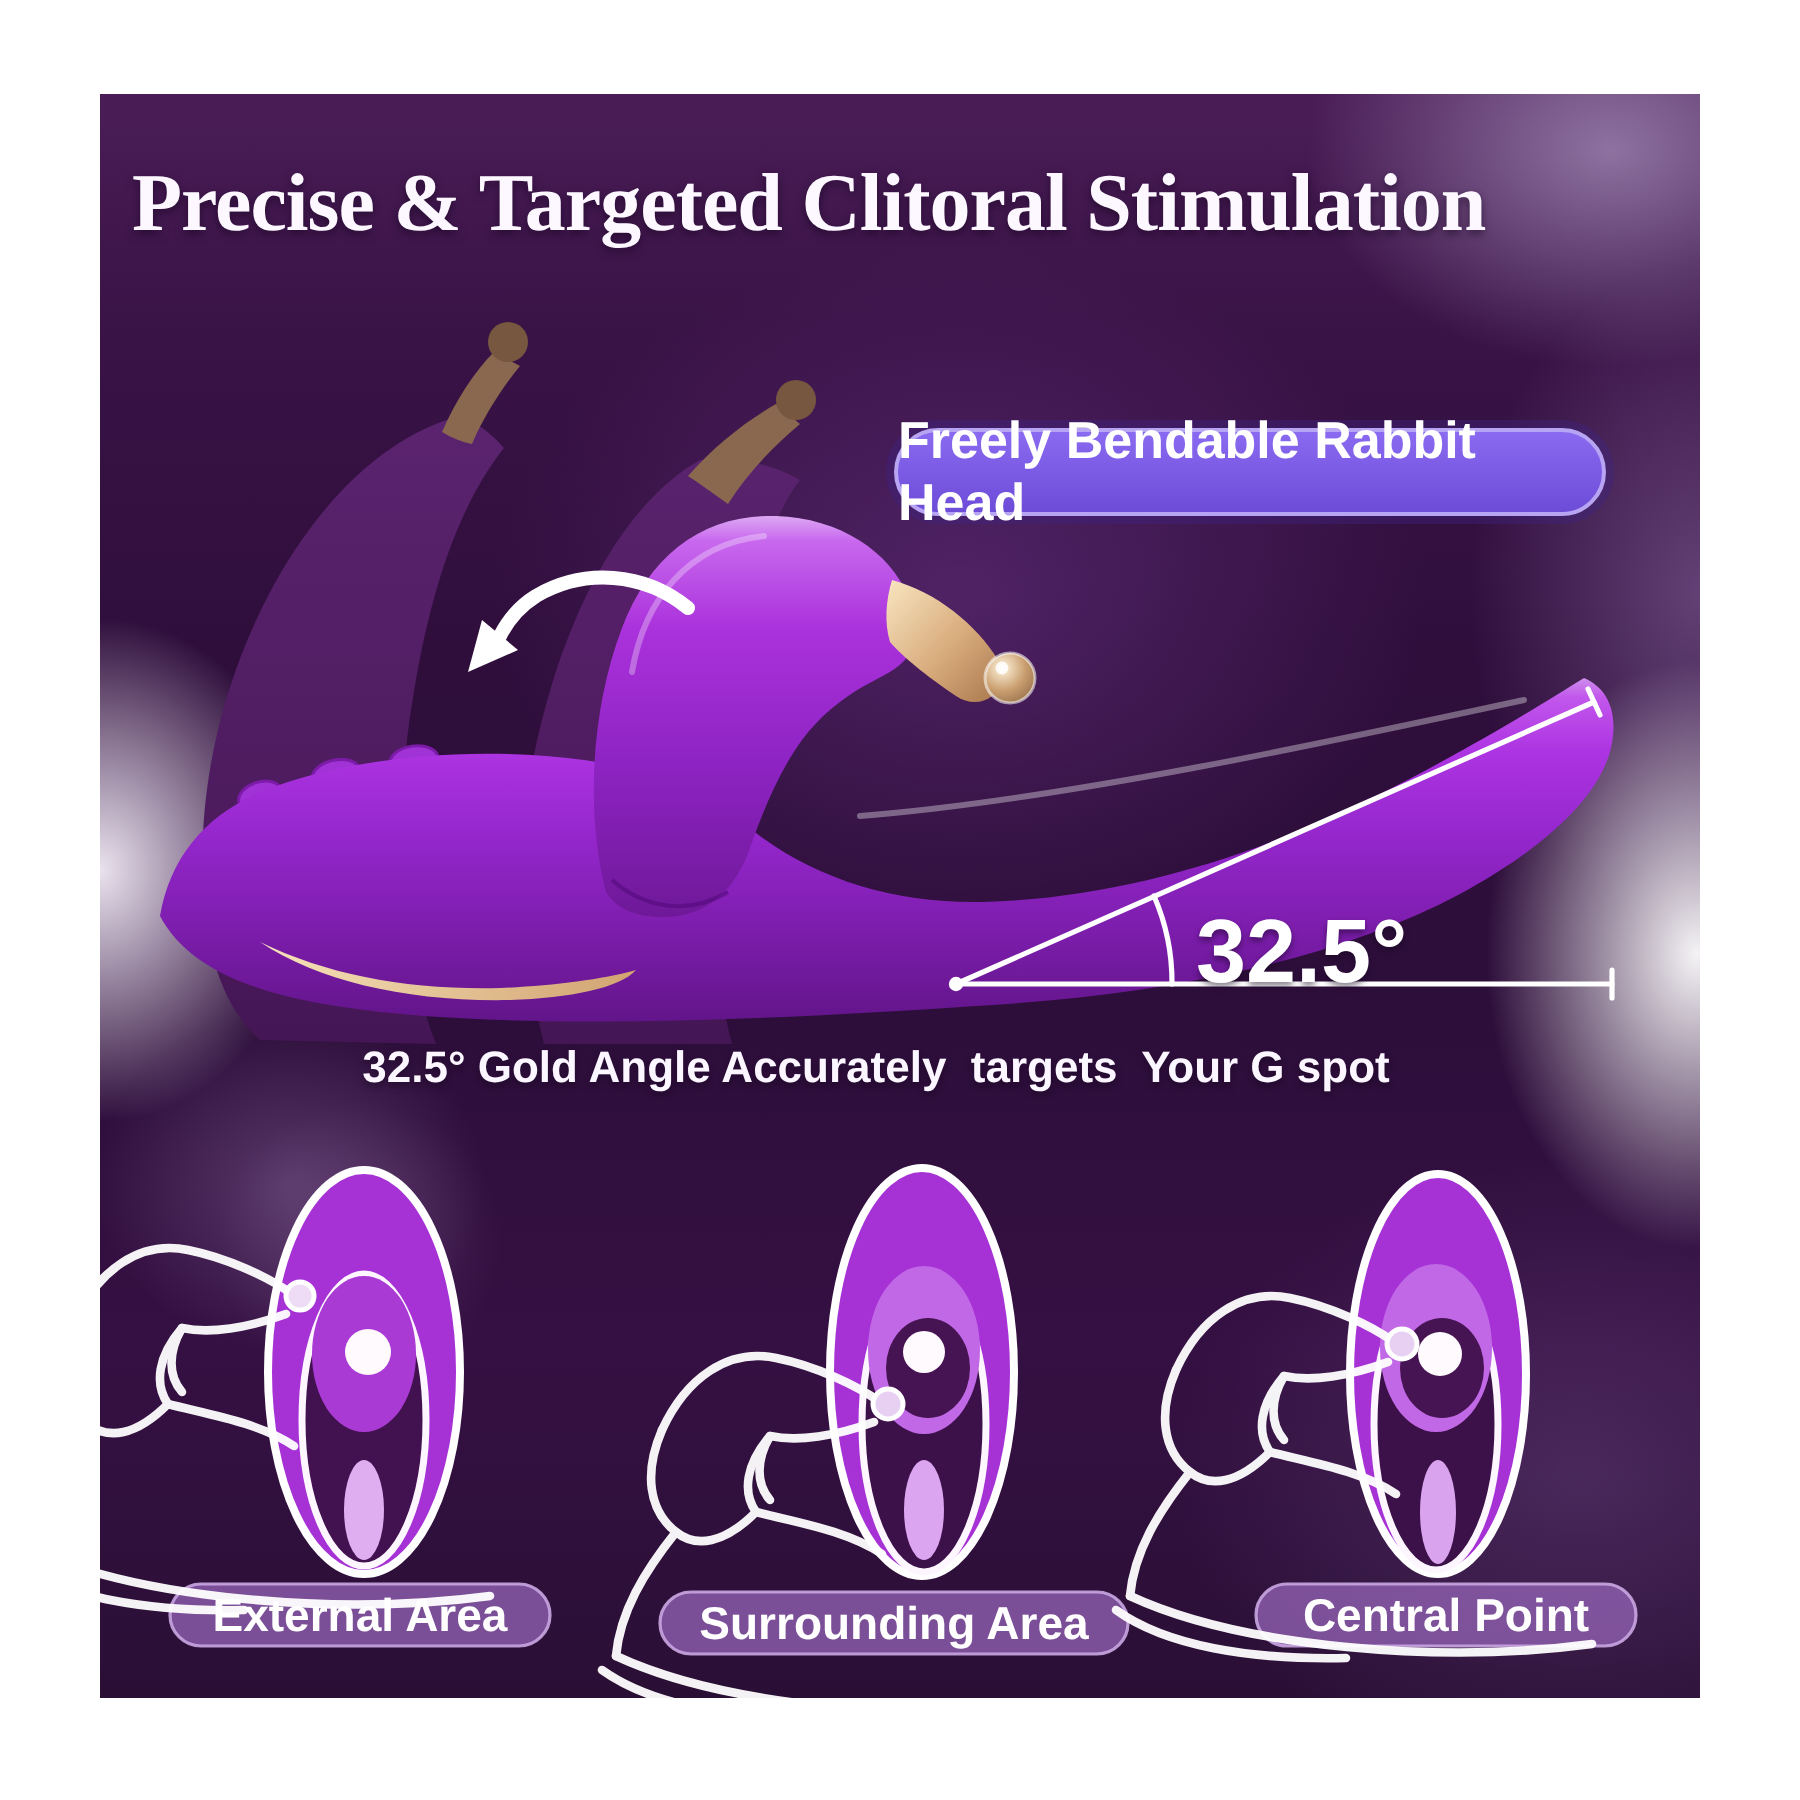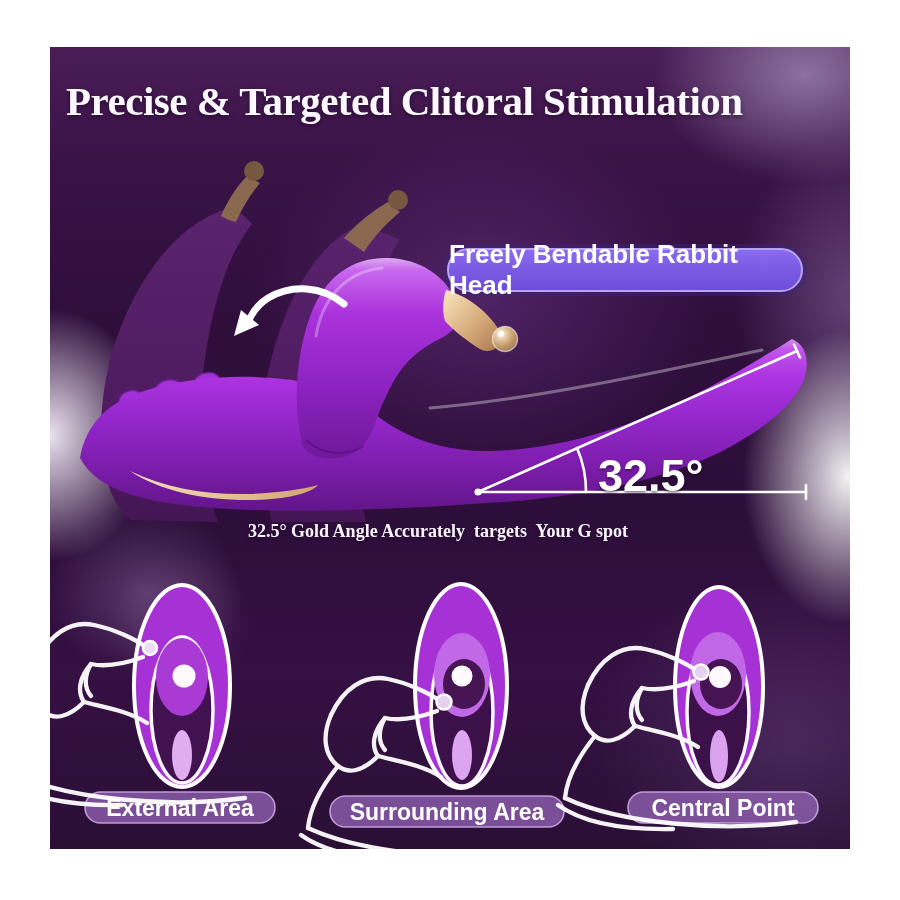--- a/index.html
+++ b/index.html
@@ -20,25 +20,25 @@
   svg.scene{position:absolute;left:0;top:0;}
   .overlay{position:absolute;color:#fff;}
   .title{left:16px;top:30px;width:800px;text-align:left;
          font-family:"Liberation Serif", serif;font-weight:bold;font-size:41px;
          letter-spacing:-0.5px;color:#fdf8ff;text-shadow:0 2px 4px rgba(18,4,28,0.55);}
   .badge{left:397px;top:167px;width:356px;height:44px;box-sizing:border-box;
          border-radius:23px;border:2px solid #b7a5f4;
          background:linear-gradient(180deg,#8a6af0 0%,#6d4cd8 100%);
          box-shadow:0 0 0 4px rgba(62,36,130,0.40);
          display:flex;align-items:center;justify-content:center;
-         font-weight:bold;font-size:26px;color:#ffffff;margin-top:34px;}
+         font-weight:bold;font-size:26px;color:#ffffff;}
   .angle-label{left:548px;top:403px;font-weight:bold;font-size:45px;
                text-shadow:0 2px 3px rgba(20,5,30,0.5);}
-  .caption{left:0;top:474px;width:776px;text-align:center;font-weight:bold;font-size:18px;
-           white-space:pre;color:#fbf6ff;text-shadow:0 2px 3px rgba(20,5,30,0.5);font-family:Liberation Serif, serif;}
+  .caption{left:0;top:474px;width:776px;text-align:center;font-weight:bold;font-size:22px;
+           white-space:pre;color:#fbf6ff;text-shadow:0 2px 3px rgba(20,5,30,0.5);}
   .pill-text{font-weight:bold;font-size:23px;fill:#ffffff;}
 </style>
 </head>
 <body>
 
 <div class="canvas">
   <div class="photo">
 
     <svg class="scene" width="800" height="802" viewBox="50 47 800 802" xmlns="http://www.w3.org/2000/svg">
       <defs>

